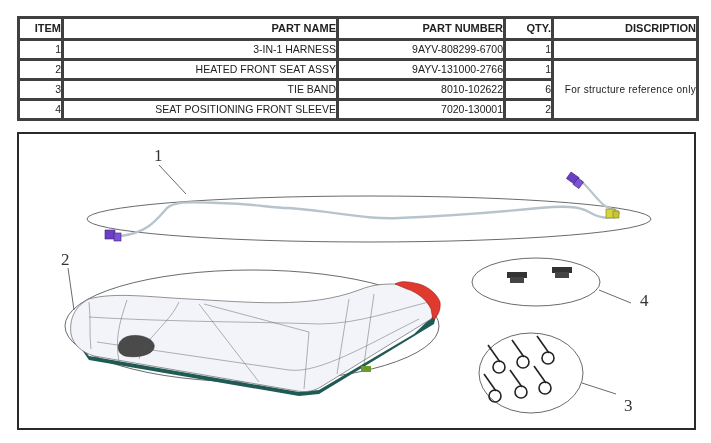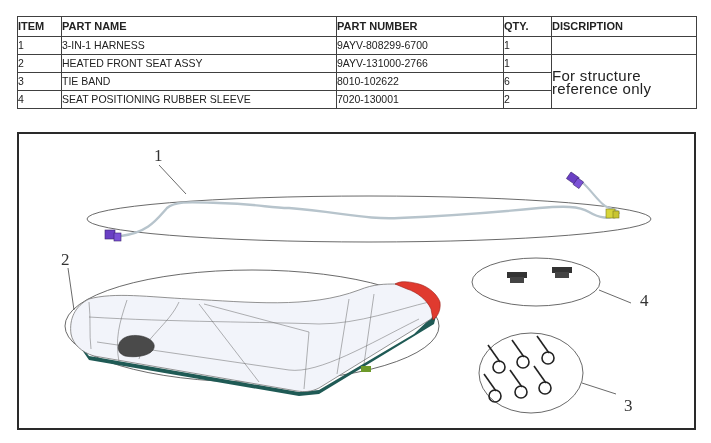--- a/index.html
+++ b/index.html
@@ -4,24 +4,24 @@
 <style>
   html, body { margin: 0; padding: 0; background: #ffffff; }
   body { width: 711px; height: 443px; position: relative; overflow: hidden; font-family: "Liberation Sans", sans-serif; }
 
   table.parts {
     position: absolute; left: 17px; top: 16px; width: 679px;
     border-collapse: collapse; table-layout: fixed;
     font-size: 10.5px; color: #222;
   }
   table.parts th, table.parts td {
-    border: 1px solid #404040; text-align: left; padding: 0; line-height: 17px; height: 17px;
+    border: 3px solid #404040; text-align: right; padding: 0; line-height: 17px; height: 17px;
   }
   table.parts th { font-weight: bold; height: 19px; line-height: 19px; font-size: 11px; }
-  table.parts td.desc { line-height: 13px; font-size: 15px; letter-spacing: 0.3px; }
+  table.parts td.desc { line-height: 13px; font-size: 10px; letter-spacing: 0.3px; }
 
   .frame {
     position: absolute; left: 17px; top: 132px; width: 675px; height: 294px;
     border: 2.5px solid #2a2a2a; box-sizing: content-box;
   }
   .frame svg { position: absolute; left: 0; top: 0; }
   .callout { font-family: "Liberation Serif", serif; font-size: 17px; fill: #333; }
 </style>
 </head>
 <body>
@@ -59,21 +59,21 @@
       <td class="desc" rowspan="3">For structure reference only</td>
     </tr>
     <tr>
       <td>3</td>
       <td>TIE BAND</td>
       <td>8010-102622</td>
       <td>6</td>
     </tr>
     <tr>
       <td>4</td>
-      <td>SEAT POSITIONING RUBBER SLEEVE</td>
+      <td>SEAT POSITIONING FRONT SLEEVE</td>
       <td>7020-130001</td>
       <td>2</td>
     </tr>
   </tbody>
 </table>
 
 <div class="frame">
   <svg width="675" height="294" viewBox="0 0 675 294">
 
     <g>

